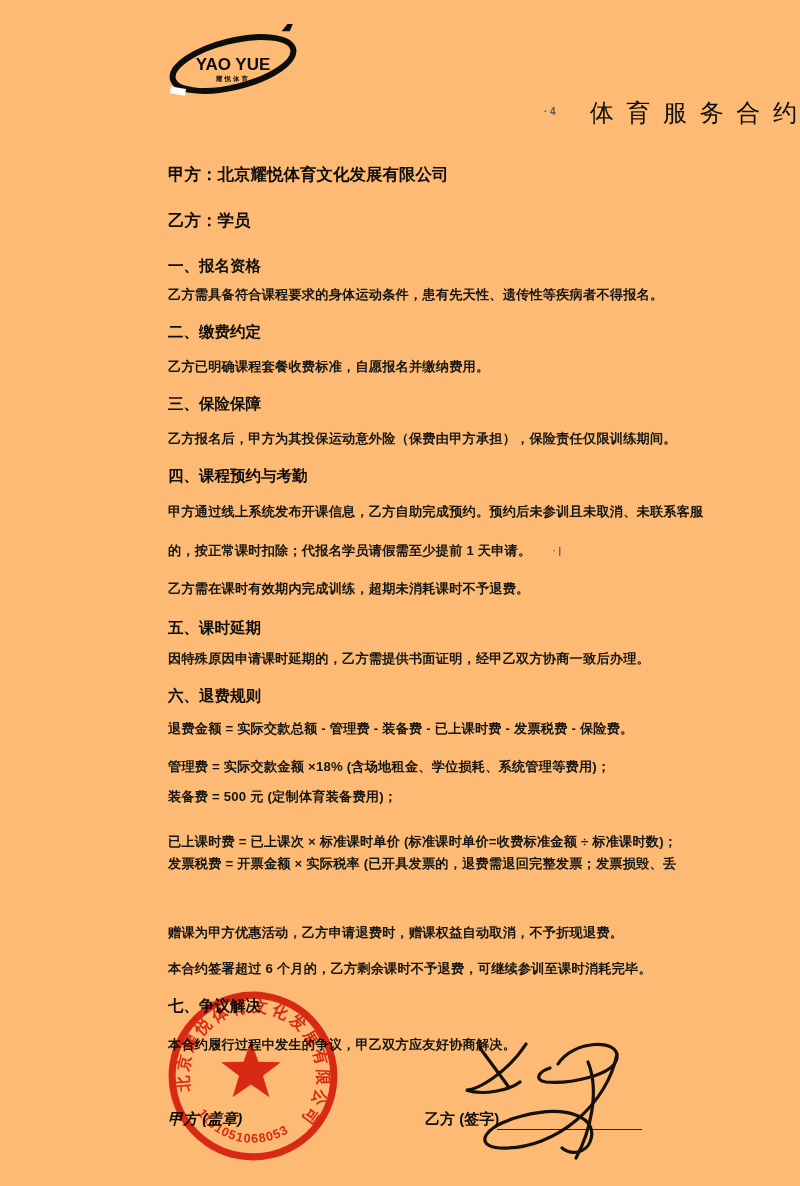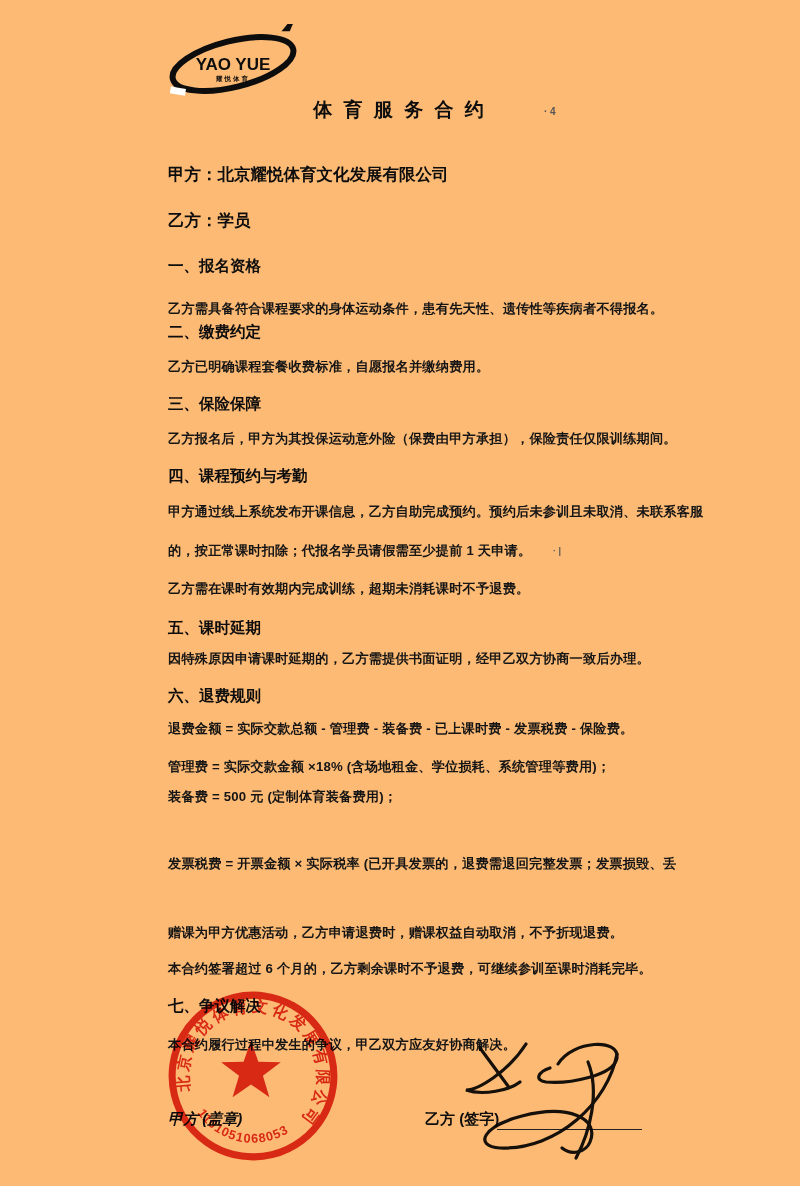--- a/index.html
+++ b/index.html
@@ -7,22 +7,22 @@
     position:relative;
     width:800px;height:1186px;
     margin:0 auto;
     background:#fdba74;
     font-family:"Liberation Sans","DejaVu Sans",sans-serif;
     color:#111;
     overflow:hidden;
   }
   .abs{position:absolute;white-space:nowrap;}
   .doc-title{
-    left:0;top:97px;width:800px;text-align:center;
-    font-size:19px;font-weight:700;letter-spacing:3px;color:#0d0d0d;
+    left:0;top:97px;width:800px;text-align:right;
+    font-size:24px;font-weight:400;letter-spacing:3px;color:#0d0d0d;
   }
   .party{left:168px;font-size:16.5px;font-weight:800;color:#0d0d0d;}
   .sec-h{left:168px;font-size:15.5px;font-weight:800;color:#0d0d0d;}
   .body-line{left:168px;font-size:13.2px;font-weight:700;color:#151515;letter-spacing:0.2px;}
   .sign-label{font-size:15px;font-weight:800;color:#0d0d0d;}
   .sign-line{position:absolute;top:1129px;left:497px;width:145px;height:0;border-top:1.5px solid #222;}
   .artifact{position:absolute;color:#555;font-weight:600;}
   .stamp-wrap{position:absolute;left:162px;top:985px;width:182px;height:182px;mix-blend-mode:multiply;opacity:0.93;}
   .sig-wrap{position:absolute;left:438px;top:1030px;width:212px;height:142px;mix-blend-mode:multiply;}
   .logo-wrap{position:absolute;left:158px;top:24px;width:150px;height:80px;}
@@ -44,21 +44,21 @@
     </svg>
   </div>
 
   <div class="abs doc-title">体 育 服 务 合 约</div>
   <div class="artifact" style="left:544px;top:106px;font-size:10px;">· 4</div>
 
   <div class="abs party" style="top:164px;">甲方：北京耀悦体育文化发展有限公司</div>
   <div class="abs party" style="top:210px;">乙方：学员</div>
 
   <div class="abs sec-h" style="top:256px;">一、报名资格</div>
-  <div class="abs body-line" style="top:300px;font-family:Liberation Mono, monospace;">乙方需具备符合课程要求的身体运动条件，患有先天性、遗传性等疾病者不得报名。</div>
+  <div class="abs body-line" style="top:286px;font-family:Liberation Mono, monospace;">乙方需具备符合课程要求的身体运动条件，患有先天性、遗传性等疾病者不得报名。</div>
 
   <div class="abs sec-h" style="top:322px;">二、缴费约定</div>
   <div class="abs body-line" style="top:358px;text-align:center;">乙方已明确课程套餐收费标准，自愿报名并缴纳费用。</div>
 
   <div class="abs sec-h" style="top:394px;">三、保险保障</div>
   <div class="abs body-line" style="top:430px;">乙方报名后，甲方为其投保运动意外险（保费由甲方承担），保险责任仅限训练期间。</div>
 
   <div class="abs sec-h" style="top:466px;">四、课程预约与考勤</div>
   <div class="abs body-line" style="top:503px;">甲方通过线上系统发布开课信息，乙方自助完成预约。预约后未参训且未取消、未联系客服</div>
   <div class="abs body-line" style="top:542px;">的，按正常课时扣除；代报名学员请假需至少提前 1 天申请。</div>
@@ -66,20 +66,21 @@
   <div class="artifact" style="left:553px;top:546px;font-size:9px;">· |</div>
   <div class="abs body-line" style="top:580px;">乙方需在课时有效期内完成训练，超期未消耗课时不予退费。</div>
 
   <div class="abs sec-h" style="top:618px;">五、课时延期</div>
   <div class="abs body-line" style="top:650px;">因特殊原因申请课时延期的，乙方需提供书面证明，经甲乙双方协商一致后办理。</div>
 
   <div class="abs sec-h" style="top:686px;">六、退费规则</div>
   <div class="abs body-line" style="top:720px;">退费金额 = 实际交款总额 - 管理费 - 装备费 - 已上课时费 - 发票税费 - 保险费。</div>
   <div class="abs body-line" style="top:758px;">管理费 = 实际交款金额 ×18% (含场地租金、学位损耗、系统管理等费用)；</div>
   <div class="abs body-line" style="top:788px;text-align:center;">装备费 = 500 元 (定制体育装备费用)；</div>
+  <div class="abs body-line" style="top:833px;">已上课时费 = 已上课次 × 标准课时单价 (标准课时单价=收费标准金额 ÷ 标准课时数)；</div>
   <div class="abs body-line" style="top:855px;">发票税费 = 开票金额 × 实际税率 (已开具发票的，退费需退回完整发票；发票损毁、丢</div>
   <div class="abs body-line" style="top:924px;">赠课为甲方优惠活动，乙方申请退费时，赠课权益自动取消，不予折现退费。</div>
   <div class="abs body-line" style="top:960px;">本合约签署超过 6 个月的，乙方剩余课时不予退费，可继续参训至课时消耗完毕。</div>
 
   <div class="abs sec-h" style="top:996px;">七、争议解决</div>
   <div class="abs body-line" style="top:1036px;">本合约履行过程中发生的争议，甲乙双方应友好协商解决。</div>
 
   <div class="abs sign-label" style="left:168px;top:1110px;font-style:italic;">甲方 (盖章)</div>
   <div class="abs sign-label" style="left:425px;top:1110px;">乙方 (签字)</div>
   <div class="sign-line"></div>

